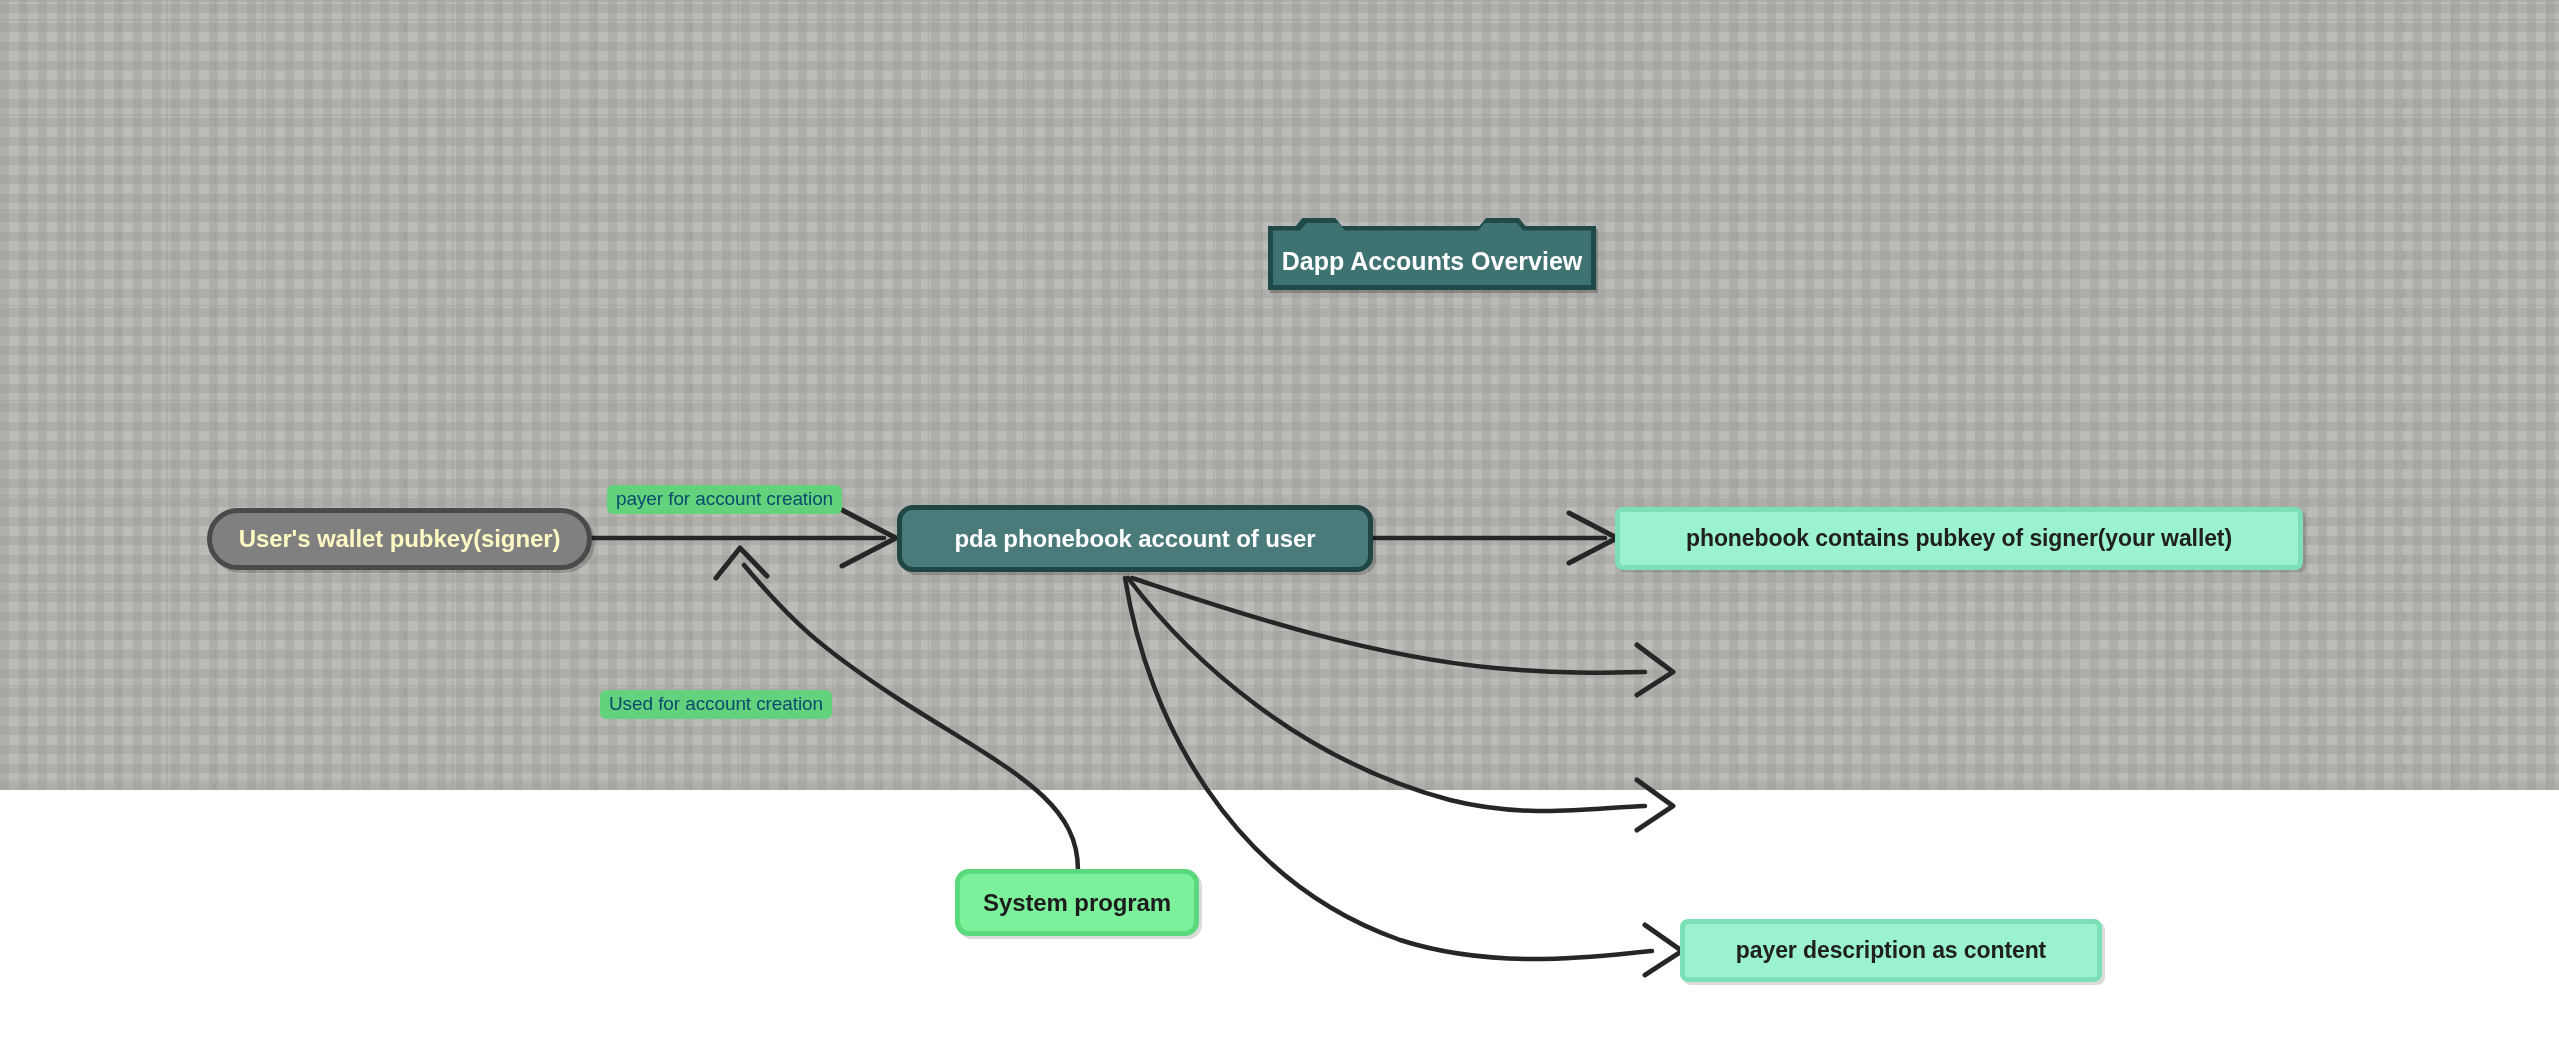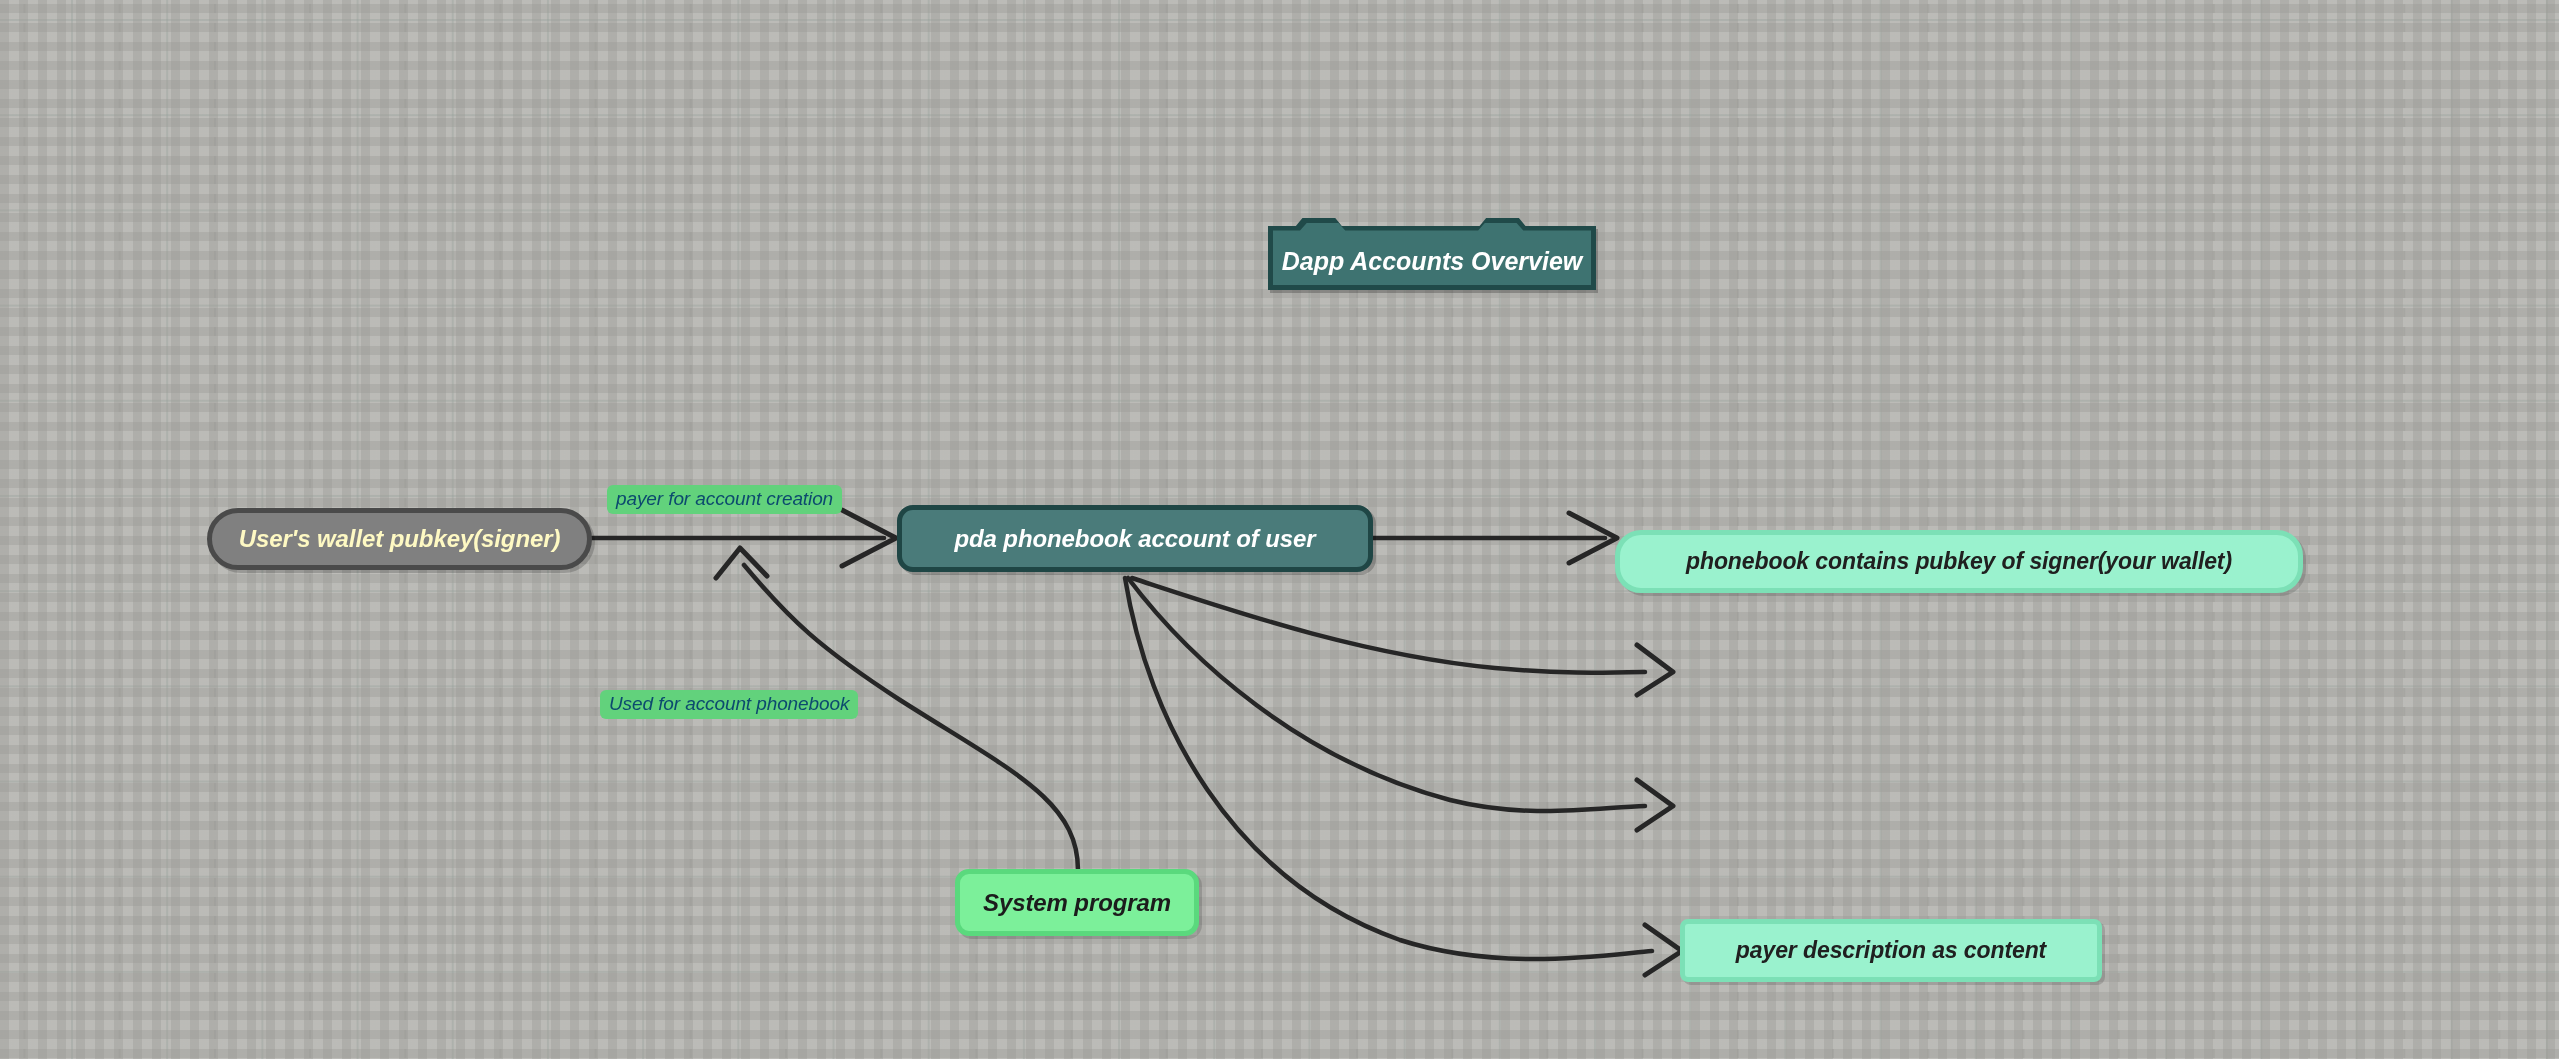--- a/index.html
+++ b/index.html
@@ -8,38 +8,37 @@
     margin: 0;
     padding: 0;
     width: 2559px;
     height: 1059px;
     overflow: hidden;
     font-family: "Liberation Sans", sans-serif;
   }
   #canvas {
     position: relative;
     width: 2559px;
-    height: 1059px;
+    height: 790px;
     background-color: #edebe9;
     background-image:
       linear-gradient(to right,  rgba(150,160,155,0.38) 1.6px, transparent 1.6px),
       linear-gradient(to bottom, rgba(150,160,155,0.38) 1.6px, transparent 1.6px),
       repeating-linear-gradient(to right,  rgba(150,150,145,0.34) 0 9px, transparent 9px 18px),
       repeating-linear-gradient(to bottom, rgba(150,150,145,0.34) 0 9px, transparent 9px 18px);
     background-size:
       95.2px 95.2px,
       95.2px 95.2px,
       1.6px 95.2px,
       95.2px 1.6px;
     background-position:
       71px 19px,
       71px 19px,
       23px 0px,
       0px 20px;
-    font-style: italic;
   }
   
   #dashgrid {
     position: absolute;
     inset: 0;
     pointer-events: none;
     background-image:
       repeating-linear-gradient(to bottom, rgba(155,155,150,0.40) 0 9px, transparent 9px 19px),
       repeating-linear-gradient(to right,  rgba(155,155,150,0.40) 0 9px, transparent 9px 19px);
     background-size: 95.2px 100%, 100% 95.2px;
@@ -217,31 +216,31 @@
   </div>
 
   <div class="node node-teal" style="left:897px; top:505px; width:476px; height:67px;">
     <span>pda phonebook account of user</span>
   </div>
 
   <div class="node node-brightgreen" style="left:955px; top:869px; width:244px; height:67px;">
     <span>System program</span>
   </div>
 
-  <div class="node node-green" style="left:1615px; top:530px; width:688px; height:63px;border-radius:26px;">
+  <div class="node node-green" style="left:1615px; top:507px; width:688px; height:63px;">
     <span>phonebook contains pubkey of signer(your wallet)</span>
   </div>
 
 
 
   <div class="node node-green" style="left:1680px; top:919px; width:422px; height:63px;">
     <span>payer description as content</span>
   </div>
 
   <div class="edge-label" style="left:607px; top:485px;">
     <span>payer for account creation</span>
   </div>
 
   <div class="edge-label" style="left:600px; top:690px;">
-    <span>Used for account phonebook</span>
+    <span>Used for account creation</span>
   </div>
 
 </div>
 
 </body></html>

